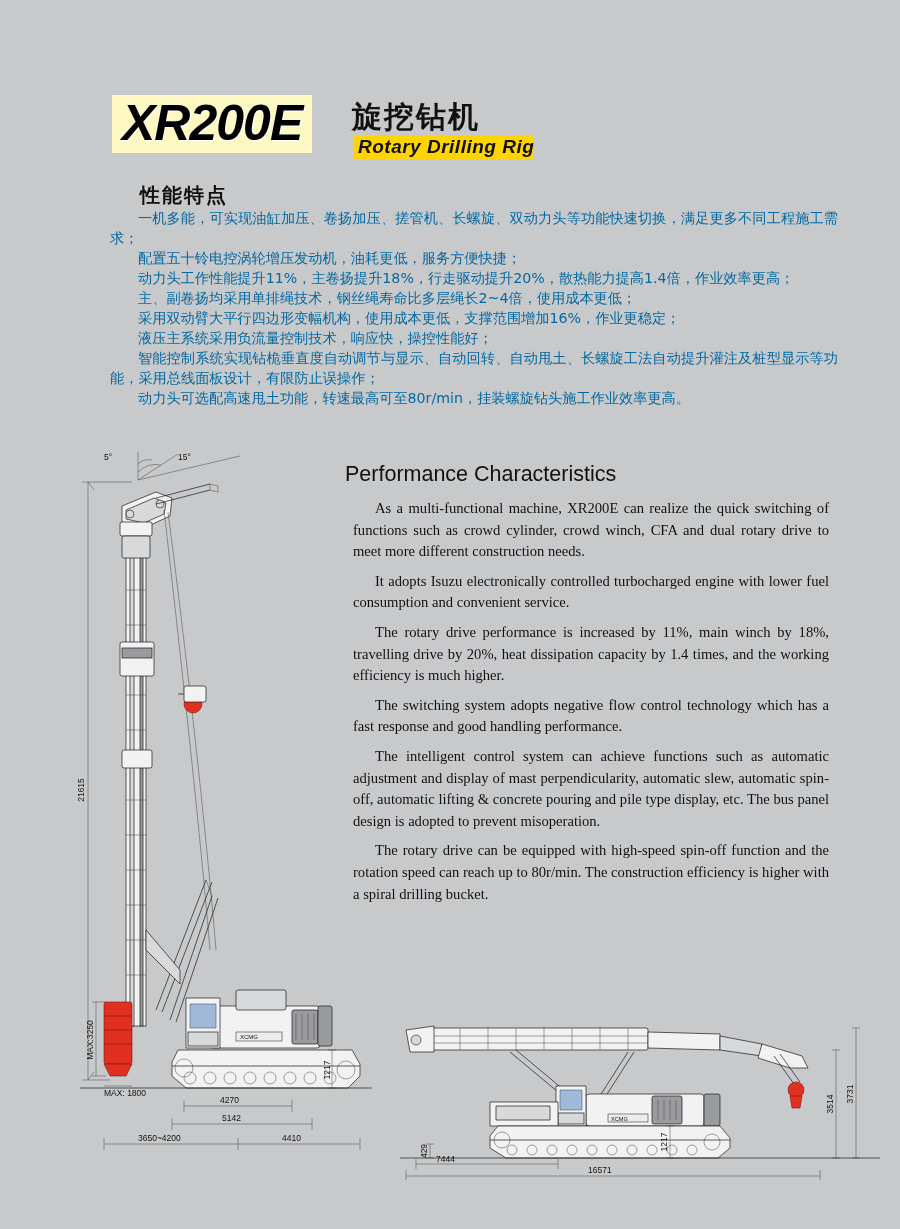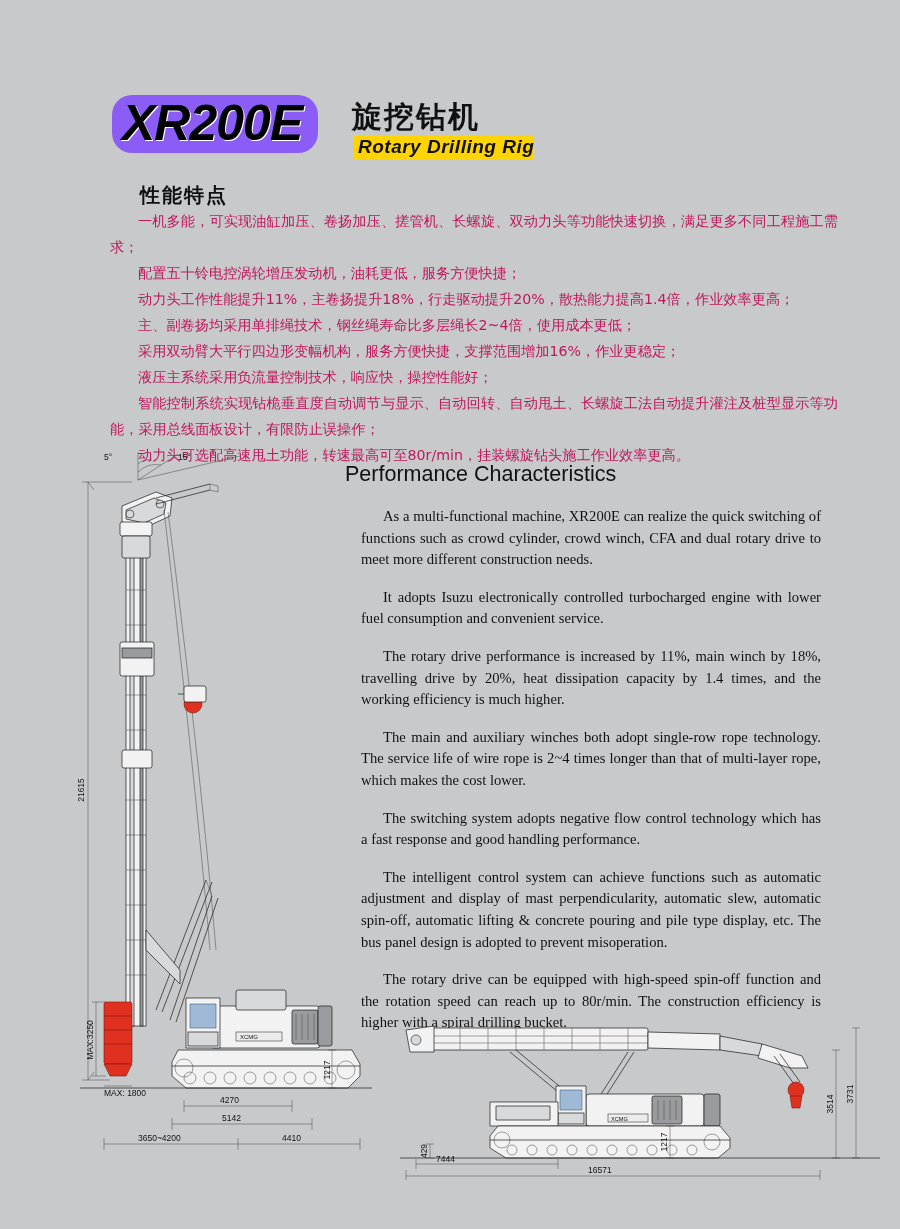--- a/index.html
+++ b/index.html
@@ -9,34 +9,33 @@
     font-family:"Liberation Sans",sans-serif;
     overflow:hidden;
     position:relative;
   }
   .page{position:absolute;inset:0;}
 
   
   .title-block{position:absolute;left:112px;top:95px;width:700px;height:75px;}
   .title-main{
     display:inline-block;
-    background:#8b5cf6;
+    background:#fef9c3;
     color:#000;
     font-family:"Liberation Sans",sans-serif;
     font-style:italic;
     font-weight:bold;
     font-size:50px;
     letter-spacing:-1px;
     line-height:52px;
-    padding:2px 16px 4px 10px;
+    padding:2px 10px 4px 10px;
     vertical-align:top;
     position:absolute;
     left:0;top:0;
     text-shadow:1px 1px 0 #fff;
-    border-radius:20px;
   }
   .title-cn{
     position:absolute;
     left:240px;top:2px;
     font-size:30px;
     font-weight:bold;
     letter-spacing:2px;
     color:#111;
     font-family:"DejaVu Sans","Liberation Sans",sans-serif;
   }
@@ -53,39 +52,39 @@
   }
 
   
   .cn-head{
     position:absolute;left:140px;top:182px;
     font-size:20px;font-weight:bold;letter-spacing:2px;color:#111;
     font-family:"DejaVu Sans","Liberation Sans",sans-serif;
   }
   .cn-body{
     position:absolute;left:110px;top:208px;width:728px;
-    font-size:14.2px;line-height:26px;color:#be185d;
+    font-size:14.2px;line-height:20px;color:#0369a1;
     font-family:"DejaVu Sans","Liberation Sans",sans-serif;
     text-align:justify;
   }
   .cn-body p{margin:0;text-indent:28px;}
 
   
   .en-head{
     position:absolute;left:345px;top:462px;
     font-size:21.5px;color:#111;
     font-family:"Liberation Sans",sans-serif;
   }
   .en-body{
     position:absolute;left:345px;top:490px;width:492px;
     font-family:"Liberation Serif",serif;
     font-size:14.6px;line-height:21.6px;
     color:#111;text-align:justify;
   }
-  .en-body p{margin:16px;text-indent:22px;}
+  .en-body p{margin:8px;text-indent:22px;}
 
   
   .dwg{position:absolute;}
   .dwg svg{display:block;}
 
   .dim-label{
     font-family:"Liberation Sans",sans-serif;
     font-size:8.5px;
     fill:#111;
   }
@@ -112,32 +111,31 @@
     <span class="title-cn">旋挖钻机</span>
     <span class="title-en">Rotary Drilling Rig</span>
   </div>
 
   <div class="cn-head">性能特点</div>
   <div class="cn-body">
     <p>一机多能，可实现油缸加压、卷扬加压、搓管机、长螺旋、双动力头等功能快速切换，满足更多不同工程施工需求；</p>
     <p>配置五十铃电控涡轮增压发动机，油耗更低，服务方便快捷；</p>
     <p>动力头工作性能提升11%，主卷扬提升18%，行走驱动提升20%，散热能力提高1.4倍，作业效率更高；</p>
     <p>主、副卷扬均采用单排绳技术，钢丝绳寿命比多层绳长2~4倍，使用成本更低；</p>
-    <p>采用双动臂大平行四边形变幅机构，服务方便快捷，支撑范围增加16%，作业更稳定；</p>
+    <p>采用双动臂大平行四边形变幅机构，使用成本更低，支撑范围增加16%，作业更稳定；</p>
     <p>液压主系统采用负流量控制技术，响应快，操控性能好；</p>
     <p>智能控制系统实现钻桅垂直度自动调节与显示、自动回转、自动甩土、长螺旋工法自动提升灌注及桩型显示等功能，采用总线面板设计，有限防止误操作；</p>
     <p>动力头可选配高速甩土功能，转速最高可至80r/min，挂装螺旋钻头施工作业效率更高。</p>
   </div>
 
   <div class="en-head">Performance Characteristics</div>
   <div class="en-body">
     <p>As a multi-functional machine, XR200E can realize the quick switching of functions such as crowd cylinder, crowd winch, CFA and dual rotary drive to meet more different construction needs.</p>
     <p>It adopts Isuzu electronically controlled turbocharged engine with lower fuel consumption and convenient service.</p>
     <p>The rotary drive performance is increased by 11%, main winch by 18%, travelling drive by 20%, heat dissipation capacity by 1.4 times, and the working efficiency is much higher.</p>
-    <p>The main and auxiliary winches both adopt single-row rope technology. The service life of wire rope is 2~4 times longer than that of multi-layer rope, which makes the cost lower.</p>
     <p>The switching system adopts negative flow control technology which has a fast response and good handling performance.</p>
     <p>The intelligent control system can achieve functions such as automatic adjustment and display of mast perpendicularity, automatic slew, automatic spin-off, automatic lifting &amp; concrete pouring and pile type display, etc. The bus panel design is adopted to prevent misoperation.</p>
     <p>The rotary drive can be equipped with high-speed spin-off function and the rotation speed can reach up to 80r/min. The construction efficiency is higher with a spiral drilling bucket.</p>
   </div>
 
   <div class="dwg" style="left:60px;top:450px;width:320px;height:710px;">
     <svg width="320" height="710" viewBox="0 0 320 710">
 
       <line class="ln-thin" x1="78" y1="30" x2="180" y2="6"></line>
       <line class="ln-thin" x1="78" y1="30" x2="118" y2="4"></line>

